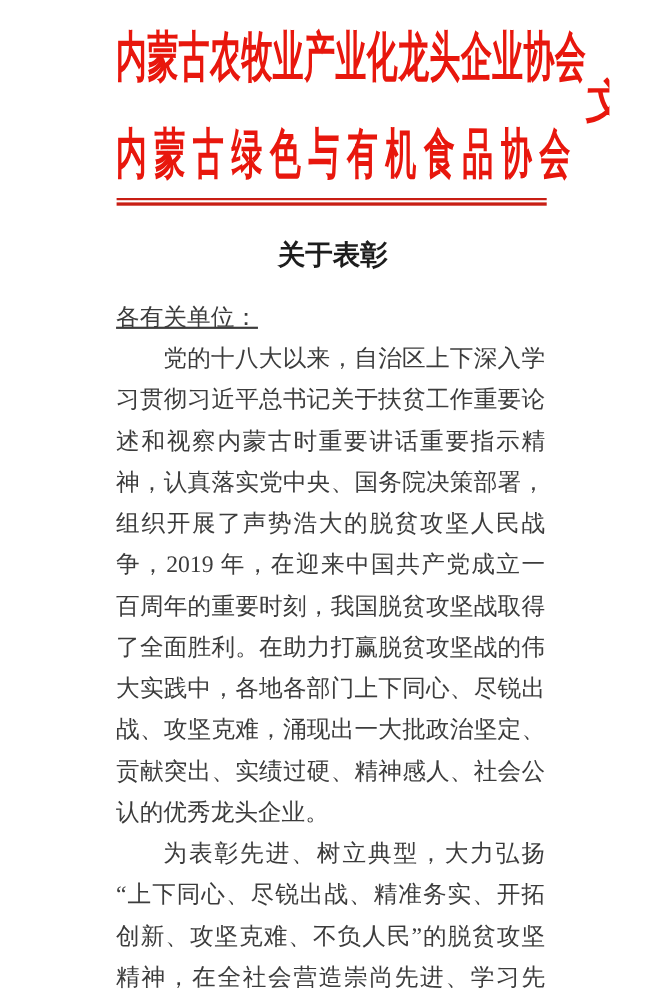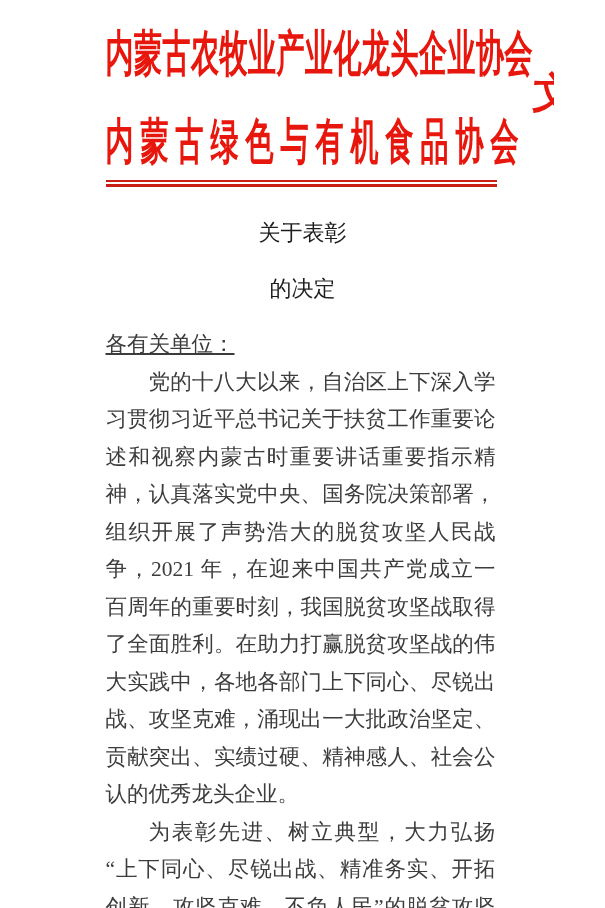--- a/index.html
+++ b/index.html
@@ -42,22 +42,22 @@
   }
   .red-rule { position: absolute; left: 54px; right: 57px; top: 180px; }
   .red-rule .rule-thin  { height: 2px; background: #c81e14; }
   .red-rule .rule-thick { height: 3px; background: #c81e14; margin-top: 2px; }
 
   
   .doc-title {
     margin-top: 13px;
     text-align: center;
     color: #1d1d1d;
-    font-weight: normal;
-    font-size: 22px;
+    font-weight: bold;
+    font-size: 25px;
     line-height: 56px;
   }
   .doc-title .t-line { display: block; white-space: nowrap; }
 
   
   .doc-body {
     margin-top: 9px;
     padding: 0 58px 0 54px;
     color: #3c3c3c;
     font-size: 21.5px;
@@ -78,22 +78,21 @@
     <div class="org-line org-line-2">内蒙古绿色与有机食品协会</div>
     <div class="doc-type">文件</div>
     <div class="red-rule">
       <div class="rule-thin"></div>
       <div class="rule-thick"></div>
     </div>
   </div>
 
   <div class="doc-title">
     <span class="t-line">关于表彰</span>
-    <span class="t-line">的决定</span>
   </div>
 
   <div class="doc-body">
     <p class="salutation">各有关单位：</p>
-    <p class="para">党的十八大以来，自治区上下深入学习贯彻习近平总书记关于扶贫工作重要论述和视察内蒙古时重要讲话重要指示精神，认真落实党中央、国务院决策部署，组织开展了声势浩大的脱贫攻坚人民战争，2021 年，在迎来中国共产党成立一百周年的重要时刻，我国脱贫攻坚战取得了全面胜利。在助力打赢脱贫攻坚战的伟大实践中，各地各部门上下同心、尽锐出战、攻坚克难，涌现出一大批政治坚定、贡献突出、实绩过硬、精神感人、社会公认的优秀龙头企业。</p>
+    <p class="para">党的十八大以来，自治区上下深入学习贯彻习近平总书记关于扶贫工作重要论述和视察内蒙古时重要讲话重要指示精神，认真落实党中央、国务院决策部署，组织开展了声势浩大的脱贫攻坚人民战争，2019 年，在迎来中国共产党成立一百周年的重要时刻，我国脱贫攻坚战取得了全面胜利。在助力打赢脱贫攻坚战的伟大实践中，各地各部门上下同心、尽锐出战、攻坚克难，涌现出一大批政治坚定、贡献突出、实绩过硬、精神感人、社会公认的优秀龙头企业。</p>
     <p class="para">为表彰先进、树立典型，大力弘扬“上下同心、尽锐出战、精准务实、开拓创新、攻坚克难、不负人民”的脱贫攻坚精神，在全社会营造崇尚先进、学习先进、争当先进、赶超先进的浓厚氛围，内蒙古农牧业产业化龙头企业协会和内蒙古绿色与有机食品协会决定，授予伊利集团、蒙牛集团、</p>
   </div>
 
 </div>
 
 </body></html>

